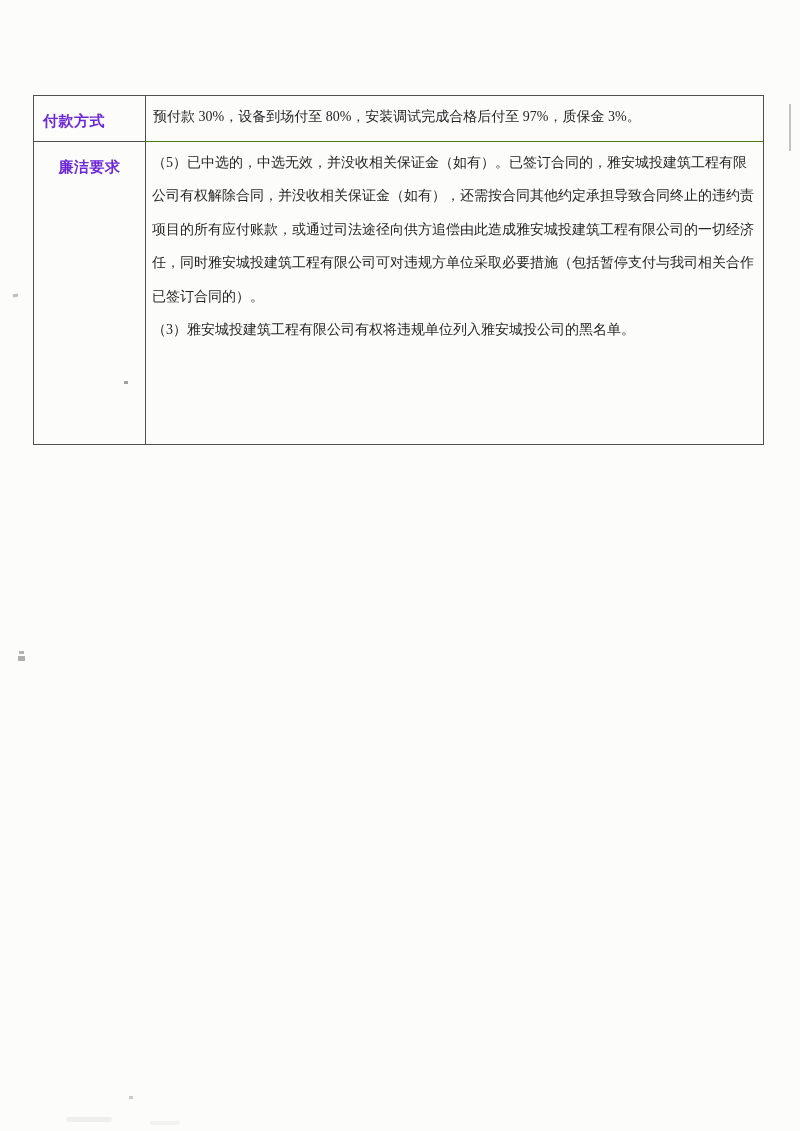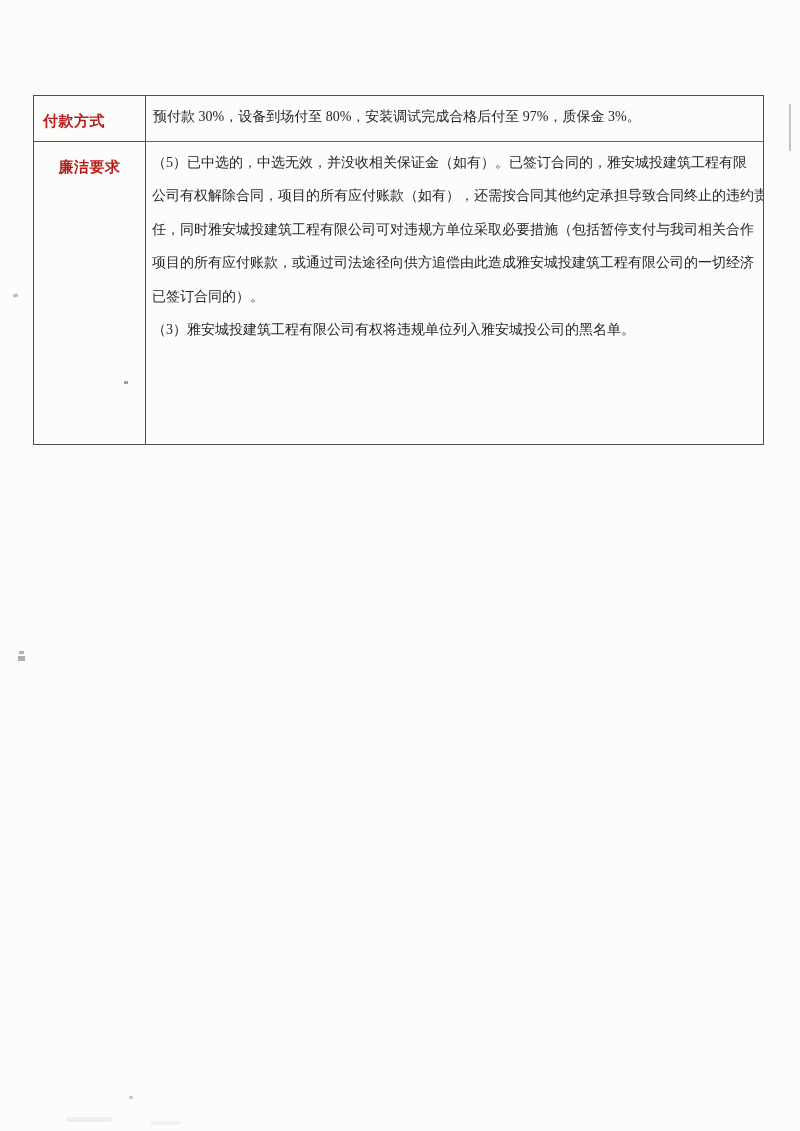--- a/index.html
+++ b/index.html
@@ -22,21 +22,21 @@
     display: grid;
     grid-template-columns: 112px 1fr;
     grid-template-rows: 46px 1fr;
     border: 1px solid #4f4f4f;
   }
   .cell { overflow: hidden; }
   .label-cell {
     border-right: 1px solid #4f4f4f;
     font-weight: 700;
     font-size: 15px;
-    color: #b91c1c;
+    color: #6d28d9;
     letter-spacing: 0.5px;
   }
   .label-cell.row1 {
     border-bottom: 1px solid #4f4f4f;
     display: flex;
     align-items: center;
     padding-left: 9px;
     padding-top: 6px;
   }
   .label-cell.row2 {
@@ -84,23 +84,23 @@
     <div class="cell content-cell row1">
       <div class="text-line">预付款 30%，设备到场付至 80%，安装调试完成合格后付至 97%，质保金 3%。</div>
     </div>
 
     <div class="cell label-cell row2">
       <span>廉洁要求</span>
     </div>
 
     <div class="cell content-cell row2">
       <div class="text-line">（5）已中选的，中选无效，并没收相关保证金（如有）。已签订合同的，雅安城投建筑工程有限</div>
-      <div class="text-line">公司有权解除合同，项目的所有应付账款（如有），还需按合同其他约定承担导致合同终止的违约责</div>
+      <div class="text-line">公司有权解除合同，并没收相关保证金（如有），还需按合同其他约定承担导致合同终止的违约责</div>
+      <div class="text-line">项目的所有应付账款，或通过司法途径向供方追偿由此造成雅安城投建筑工程有限公司的一切经济</div>
       <div class="text-line">任，同时雅安城投建筑工程有限公司可对违规方单位采取必要措施（包括暂停支付与我司相关合作</div>
-      <div class="text-line">项目的所有应付账款，或通过司法途径向供方追偿由此造成雅安城投建筑工程有限公司的一切经济</div>
       <div class="text-line">已签订合同的）。</div>
       <div class="text-line">（3）雅安城投建筑工程有限公司有权将违规单位列入雅安城投公司的黑名单。</div>
     </div>
 
   </div>
 
   <div class="artifact a-edge-line"></div>
   <div class="artifact a-speck-1"></div>
   <div class="artifact a-dot-1"></div>
   <div class="artifact a-speck-2"></div>

